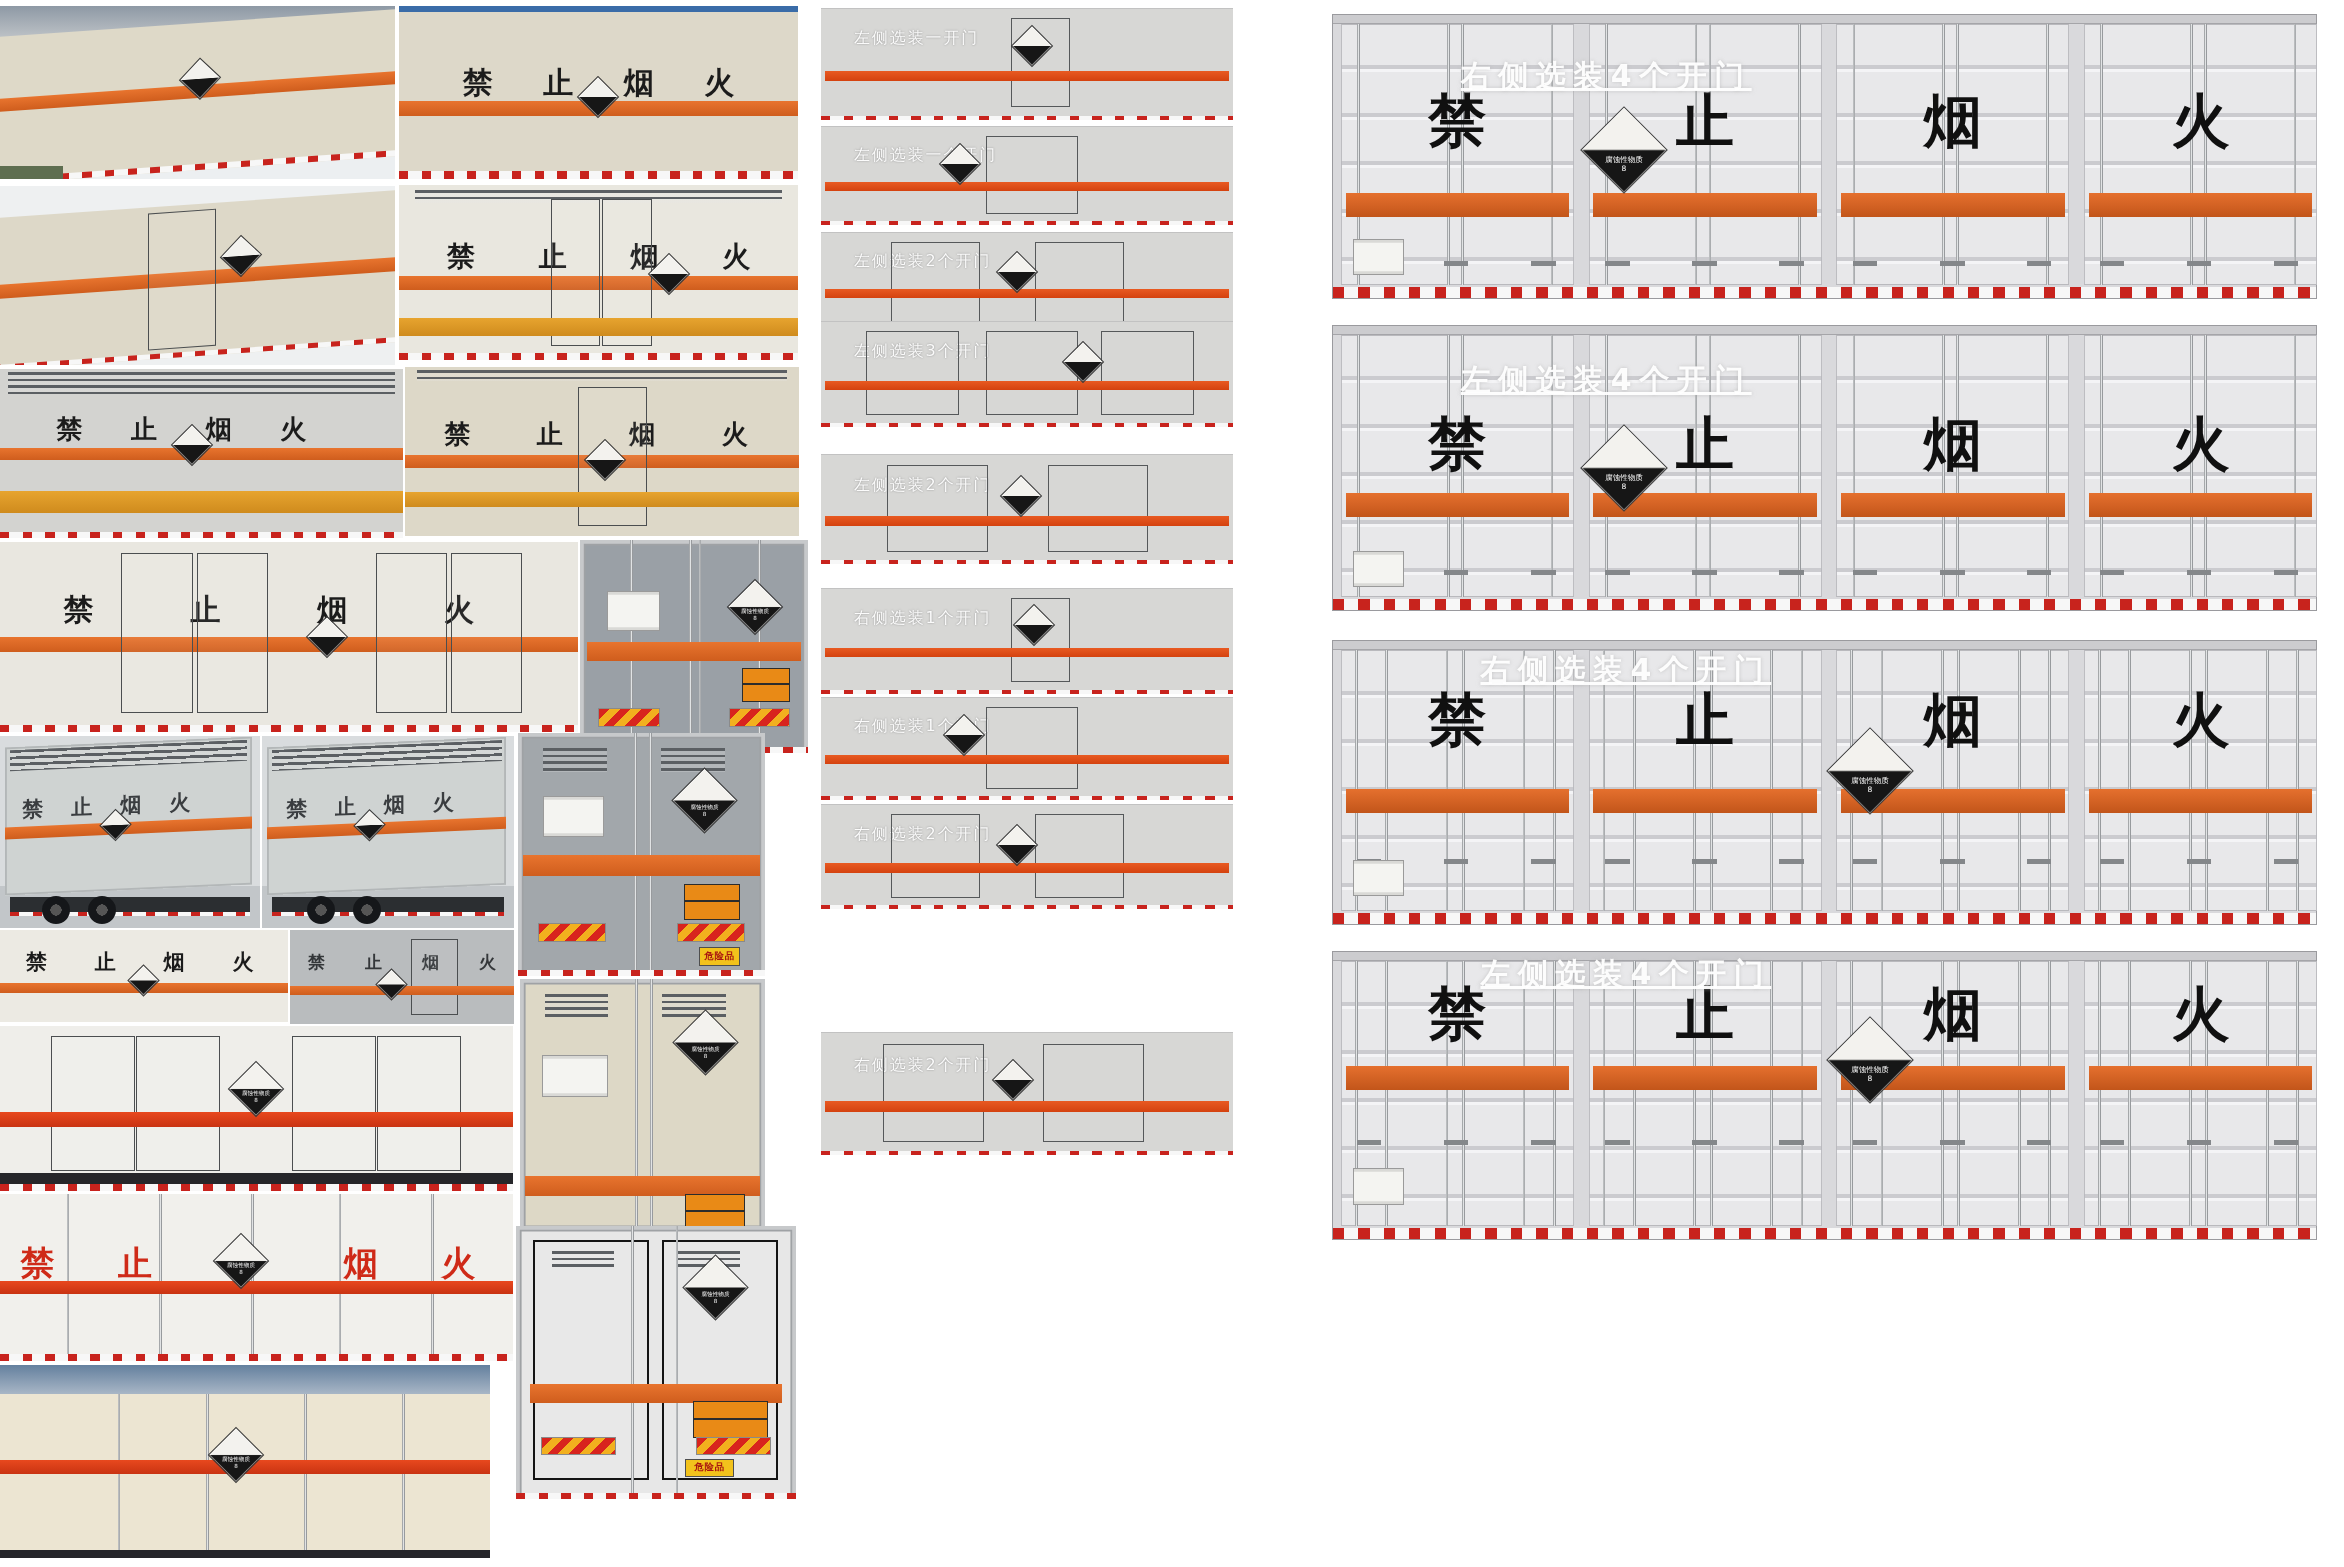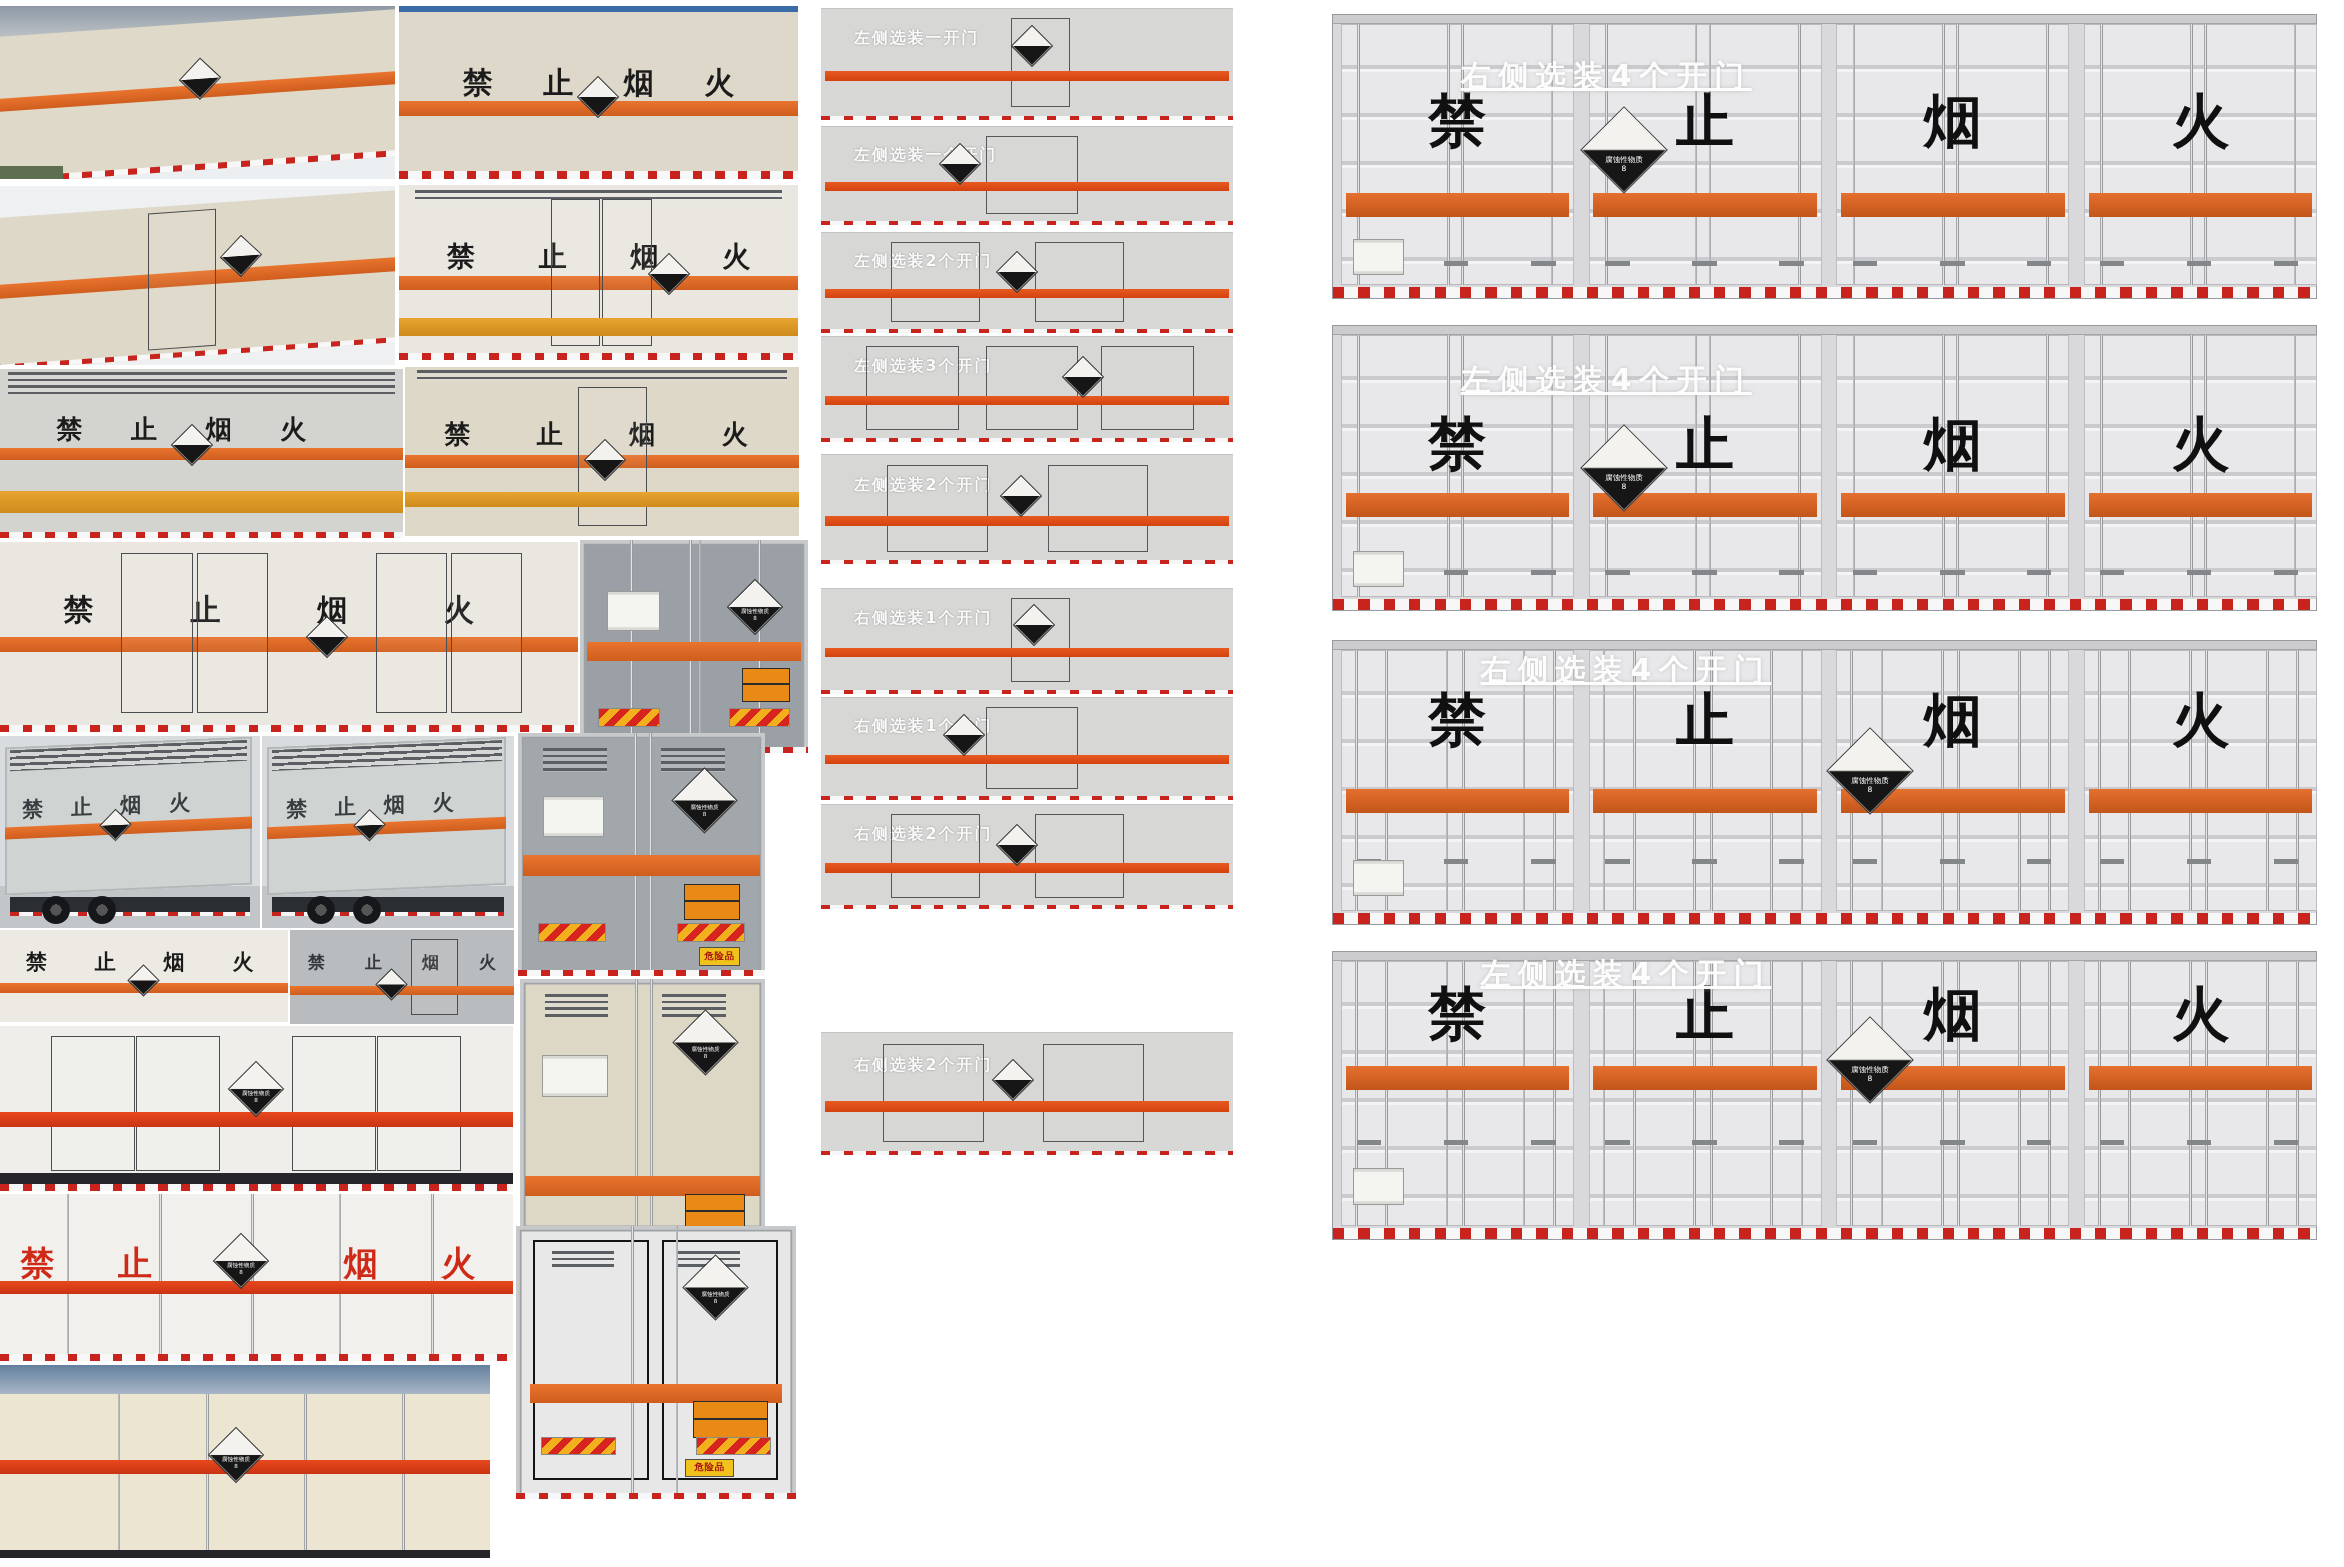--- a/index.html
+++ b/index.html
@@ -28,21 +28,21 @@
   .oplate::after{content:"";position:absolute;left:0;right:0;top:46%;height:1.9px;background:#2c2c2c;}
   .iplate{position:absolute;background:#f4f4f1;border:0.9px solid #9a9a9a;box-shadow:inset 0 2.8px 0 #d9d9d6,inset 0 -2.8px 0 #d9d9d6;}
   .ysign{position:absolute;background:#f2c21c;color:#a81410;font-size:9.4px;font-weight:700;display:flex;align-items:center;justify-content:center;border:0.9px solid #4e4e4e;letter-spacing:0.9px;}
   .grass{position:absolute;left:0;bottom:0;background:#5e6e50;}
   .psky{position:absolute;top:0;left:0;right:0;background:linear-gradient(180deg,#8e99a5,#c6cacd);}
   .bluestrip{position:absolute;top:0;left:0;right:0;background:#3a6ca8;}
   .pbody{position:absolute;left:-2%;right:-2%;top:10%;bottom:5%;background:#ded9c8;}
   .blackband{position:absolute;left:0;right:0;background:#26262a;}
   
   .band{position:absolute;left:821px;width:412px;background:#d7d7d5;overflow:hidden;border-top:1.9px solid #c2c2c2;}
-  .band-label{position:absolute;left:8%;top:18%;color:rgba(255,255,255,.95);font-size:16px;font-weight:700;letter-spacing:1.9px;text-shadow:0 0 1.9px rgba(120,120,120,.8);white-space:nowrap;}
+  .band-label{position:absolute;left:8%;top:18%;color:rgba(255,255,255,.95);font-size:16px;font-weight:400;letter-spacing:1.9px;text-shadow:0 0 1.9px rgba(120,120,120,.8);white-space:nowrap;}
   .b-stripe{position:absolute;left:1%;right:1%;top:56%;height:9%;background:linear-gradient(180deg,#e85a22,#d4420f);}
   .bdoor{position:absolute;top:9%;bottom:11%;border:1.9px solid #55585a;}
   
   .panel{position:absolute;left:1332px;width:985px;background:#d9d9dc;border:1.9px solid #9a9a9e;box-sizing:border-box;}
   .ptop{position:absolute;top:0;left:0;right:0;height:7.5px;background:#cccccf;border-bottom:0.9px solid #a5a5a9;}
   .bay{position:absolute;top:8.5px;bottom:13px;width:23.7%;
        background:repeating-linear-gradient(180deg,#e8e8ea 0 41px,#cbcbcf 41px 45px,#f4f4f6 45px 48px);
        box-shadow:inset 0 0 0 0.9px #b9b9bd;}
   .bay .pchar{position:absolute;left:0;right:0;top:var(--ct);text-align:center;font-size:58px;font-weight:700;color:#101010;line-height:1;}
   .bay .bstripe{position:absolute;left:2%;right:2%;top:var(--st);height:24.5px;background:linear-gradient(180deg,#e5702e,#c2551a);}
@@ -361,21 +361,21 @@
 
   <div class="band cor" style="top:232px;height:100px">
     <span class="band-label">左侧选装2个开门</span>
     <div class="bdoor" style="left:17%;width:21%"></div>
     <div class="bdoor" style="left:52%;width:21%"></div>
     <div class="b-stripe"></div>
     <div class="dia d30" style="left:44%;top:24%"></div>
     <div class="rdash" style="height:3.8px"></div>
   </div>
 
-  <div class="band cor" style="top:336px;height:105px">
+  <div class="band cor" style="top:321px;height:105px">
     <span class="band-label">左侧选装3个开门</span>
     <div class="bdoor" style="left:11%;width:22%"></div>
     <div class="bdoor" style="left:40%;width:22%"></div>
     <div class="bdoor" style="left:68%;width:22%"></div>
     <div class="b-stripe"></div>
     <div class="dia d30" style="left:60%;top:24%"></div>
     <div class="rdash" style="height:3.8px"></div>
   </div>
 
   <div class="band cor" style="top:454px;height:109px">

